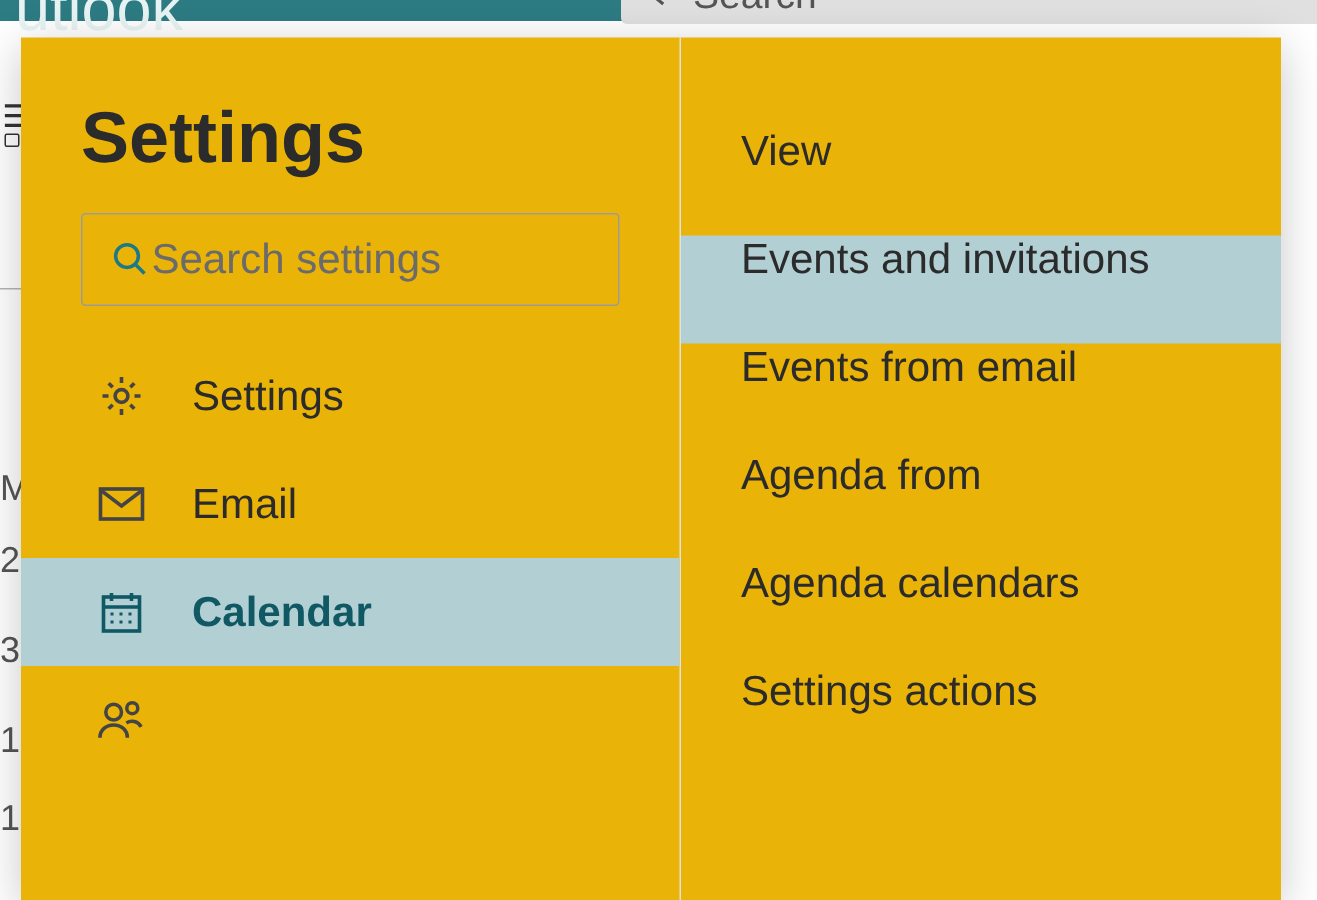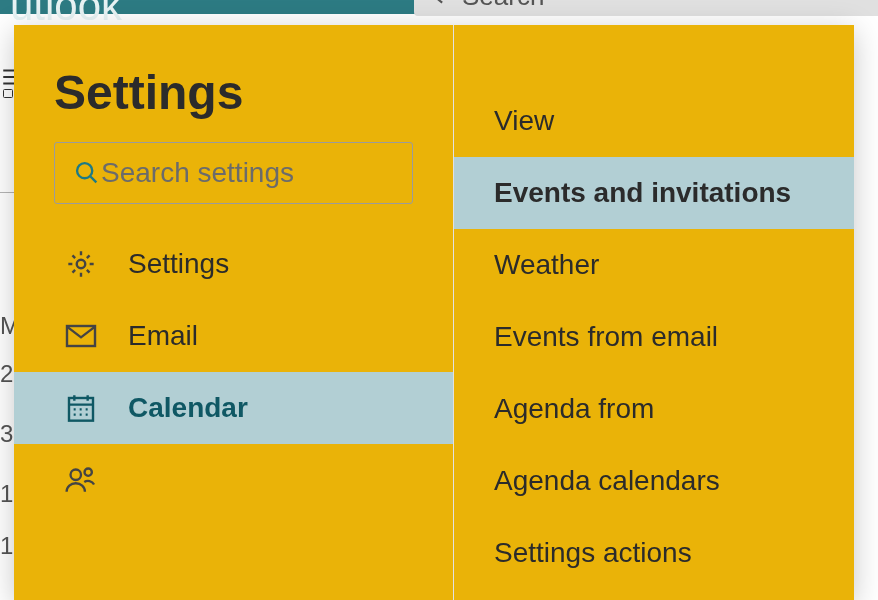--- a/index.html
+++ b/index.html
@@ -72,26 +72,26 @@
     background: #b2cfd4; color: #0f5864; font-weight: 600;
   }
   .nav-icon { width: 34px; height: 34px; display:flex; align-items:center; justify-content:center; color:#444; }
   .nav-item.selected .nav-icon { color: #0f5864; }
 
   .col-right {
     flex: 1; padding-top: 60px;
   }
   .sub-list { list-style:none; }
   .sub-item {
-    display:flex; align-items:center;
+    display:flex; 
     height: 72px; padding: 0 0 0 40px;
     font-size: 28px; color: #2b2b2b; cursor:pointer;
   }
   .sub-item.selected {
-    background: #b2cfd4; font-weight:700;
+    background: #b2cfd4; font-weight:400;
   }
 
   svg { display:block; }
 </style>
 </head>
 <body>
 
 <div class="bg-header"></div>
 <div class="bg-app-title">utlook</div>
 <div class="bg-search">
@@ -180,23 +180,20 @@
 
   <div class="col-right">
     <ul class="sub-list">
       <li class="sub-item">
         <span>View</span>
       </li>
       <li class="sub-item selected">
         <span>Events and invitations</span>
       </li>
       <li class="sub-item">
-        <span>Weather</span>
-      </li>
-      <li class="sub-item">
         <span>Events from email</span>
       </li>
       <li class="sub-item">
         <span>Agenda from</span>
       </li>
       <li class="sub-item">
         <span>Agenda calendars</span>
       </li>
       <li class="sub-item">
         <span>Settings actions</span>

